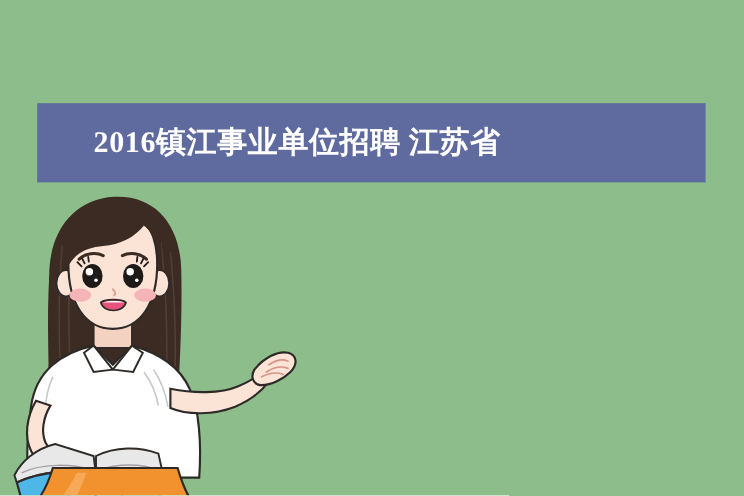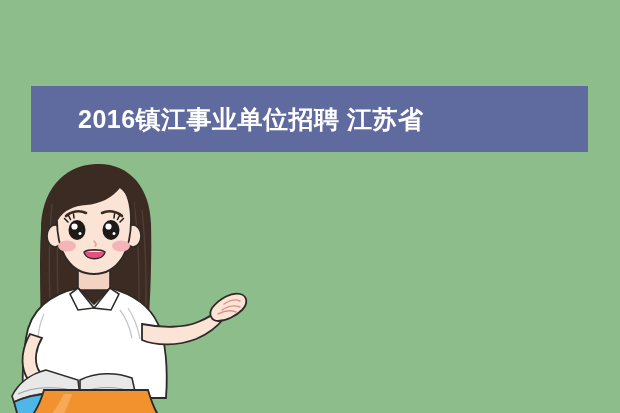--- a/index.html
+++ b/index.html
@@ -20,20 +20,21 @@
     position: absolute;
     left: 31px;
     top: 86px;
     width: 557px;
     height: 66px;
     background: #5f6a9e;
     display: flex;
     align-items: center;
     box-sizing: border-box;
     padding-left: 47px;
+    font-family: Liberation Serif, serif;
   }
   #title-text {
     color: #ffffff;
     font-size: 25px;
     font-weight: bold;
     letter-spacing: 0.5px;
     white-space: nowrap;
     line-height: 1;
   }
   

